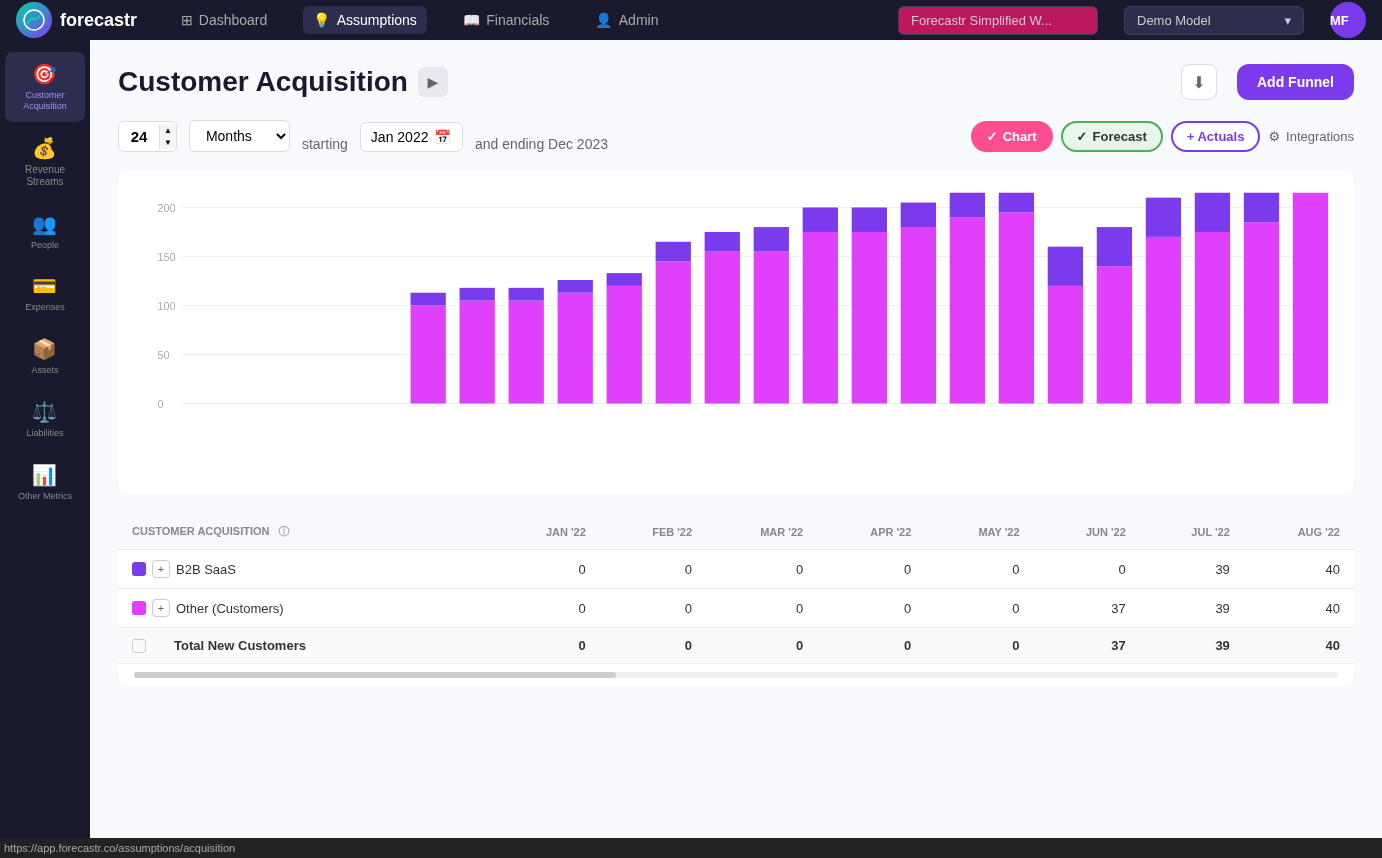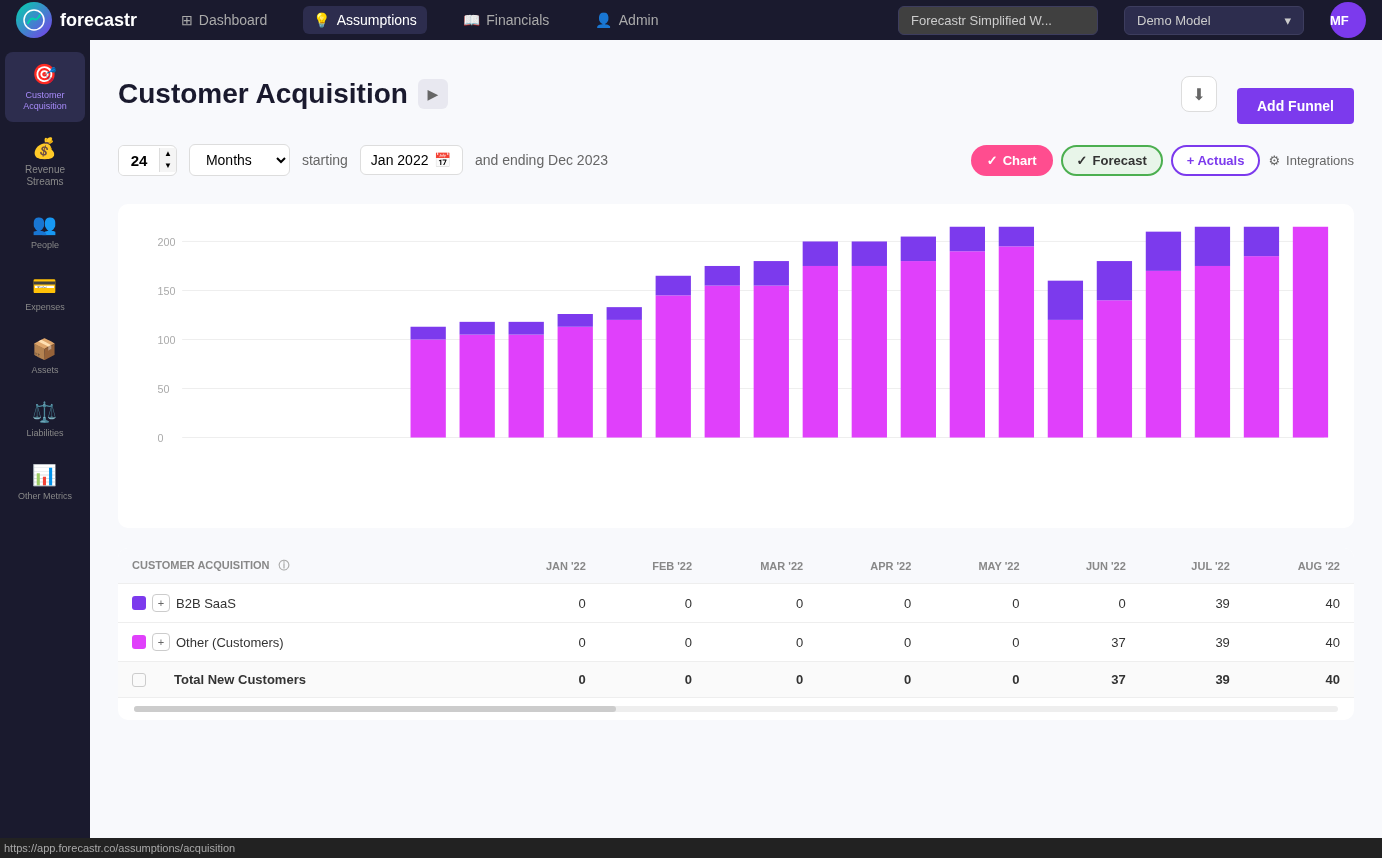--- a/index.html
+++ b/index.html
@@ -34,21 +34,21 @@
     .nav-item {
       display: flex; align-items: center; gap: 6px;
       color: #aaa; font-size: 14px; cursor: pointer; padding: 6px 10px; border-radius: 6px;
     }
     .nav-item.active {
       background: #2d2d4e;
       color: white;
     }
     .nav-spacer { flex: 1; }
     .nav-search {
-      background: #404040;
+      background: #be185d;
       border: 1px solid #3d3d5e;
       border-radius: 6px;
       color: #ccc;
       padding: 6px 12px;
       font-size: 13px;
       width: 200px;
     }
     .nav-model-select {
       background: #2d2d4e;
       border: 1px solid #3d3d5e;
@@ -116,27 +116,27 @@
       width: 30px; height: 30px; background: #e8e8f0; border-radius: 6px;
       display: flex; align-items: center; justify-content: center; cursor: pointer;
       color: #666; font-size: 14px;
     }
     .download-btn {
       width: 36px; height: 36px; background: white; border: 1px solid #ddd;
       border-radius: 8px; display: flex; align-items: center; justify-content: center;
       cursor: pointer; color: #666; margin-right: 12px;
     }
     .add-funnel-btn {
-      background: #7c3aed; color: white; border: none; border-radius: 4px;
-      padding: 10px 20px; font-size: 14px; font-weight: 600; cursor: pointer; margin-top: 24px;
+      background: #7c3aed; color: white; border: none; border-radius: 12px;
+      padding: 10px 20px; font-size: 14px; font-weight: 600; cursor: pointer;
     }
 
     
     .controls-row {
-      display: flex; align-items: center; gap: 12px; margin-bottom: 28px;
+      display: flex; align-items: flex-end; gap: 12px; margin-bottom: 18px;
     }
     .period-input-wrap {
       display: flex; align-items: center; border: 1px solid #ddd; border-radius: 6px;
       background: white; overflow: hidden;
     }
     .period-num {
       width: 40px; text-align: center; font-size: 15px; font-weight: 600;
       border: none; outline: none; padding: 6px;
     }
     .period-arrows { display: flex; flex-direction: column; border-left: 1px solid #ddd; }

